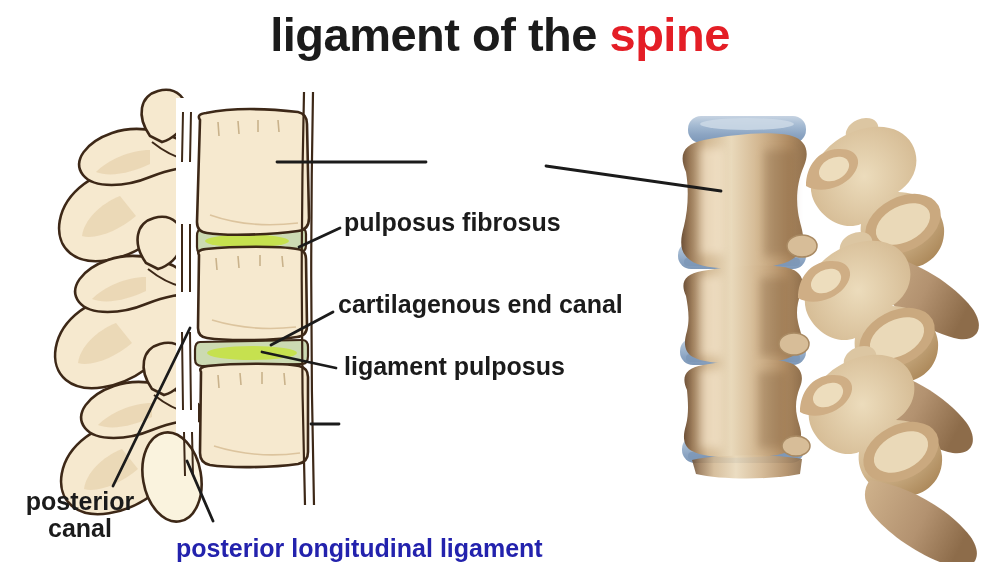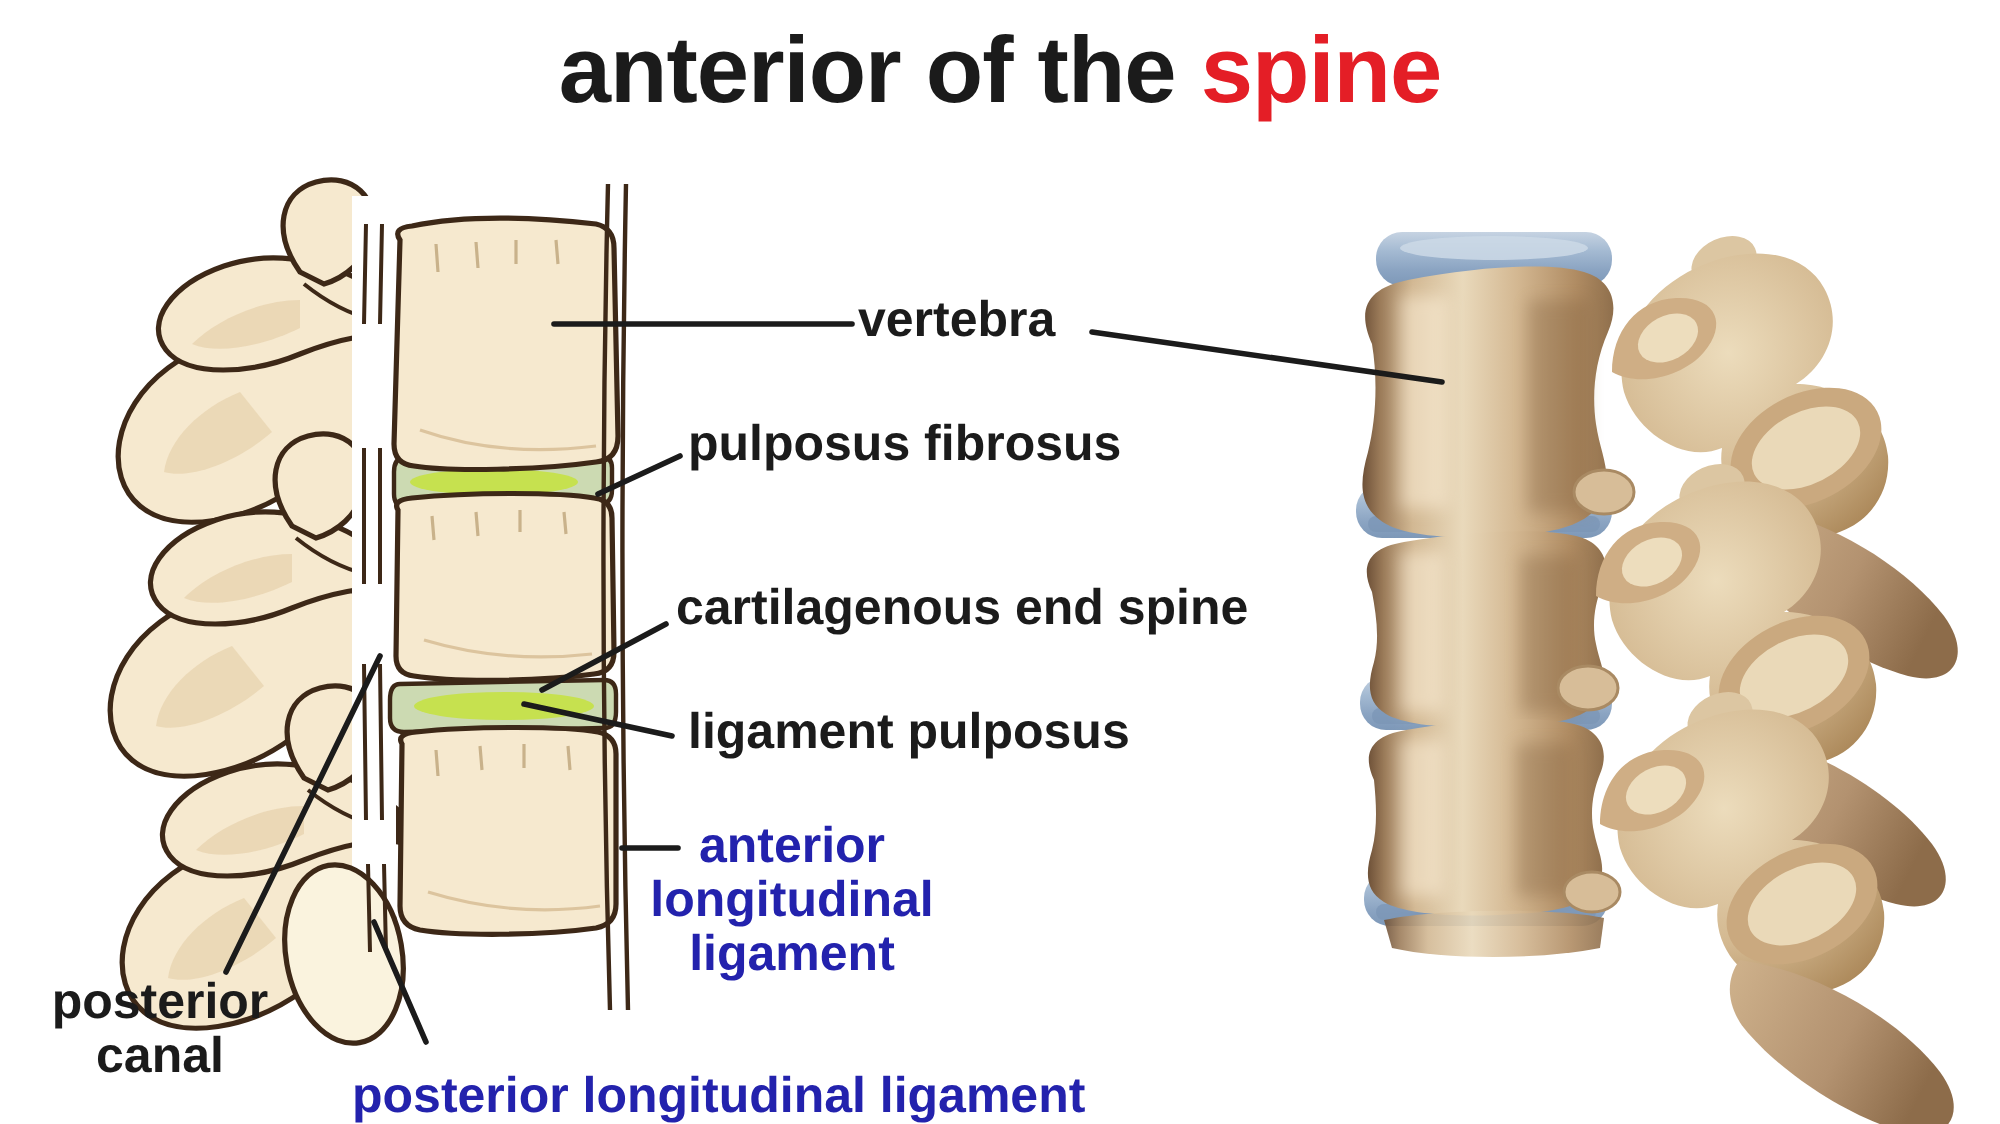--- a/index.html
+++ b/index.html
@@ -173,27 +173,23 @@
       <path d="M340,228 L299,247"></path>
       <path d="M333,312 L271,345"></path>
       <path d="M336,368 L262,352"></path>
       <path d="M339,424 L311,424"></path>
       <path d="M113,486 L190,328"></path>
       <path d="M213,521 L187,461"></path>
     </g>
   </svg>
 
   <div class="title">
-    <span>anterior of the </span><span class="hl">spine</span>
+    <span>ligament of the </span><span class="hl">spine</span>
   </div>
 
-  <div class="lbl" style="left:429px;top:147px;">vertebra</div>
   <div class="lbl" style="left:344px;top:209px;">pulposus fibrosus</div>
-  <div class="lbl" style="left:338px;top:291px;">cartilagenous end spine</div>
+  <div class="lbl" style="left:338px;top:291px;">cartilagenous end canal</div>
   <div class="lbl" style="left:344px;top:353px;">ligament pulposus</div>
-  <div class="lbl blue center" style="left:296px;top:410px;width:200px;">anterior
-longitudinal
-ligament</div>
   <div class="lbl center" style="left:10px;top:488px;width:140px;">posterior
 canal</div>
   <div class="lbl blue" style="left:176px;top:535px;">posterior longitudinal ligament</div>
 
 </div>
 
 </body></html>

